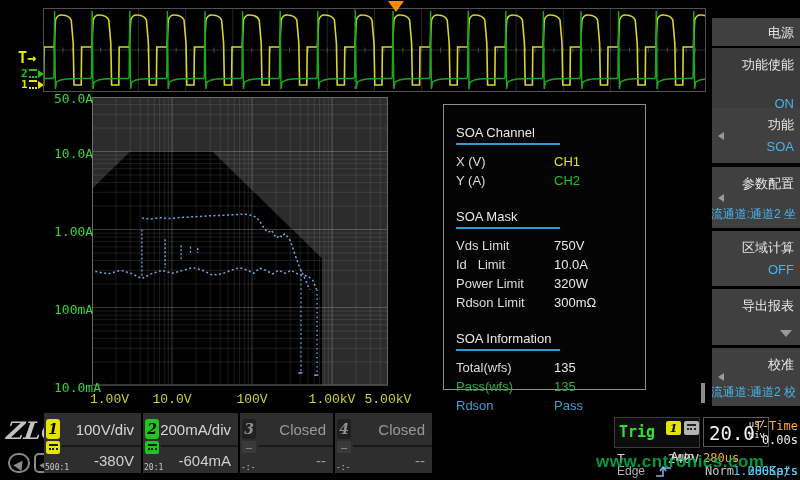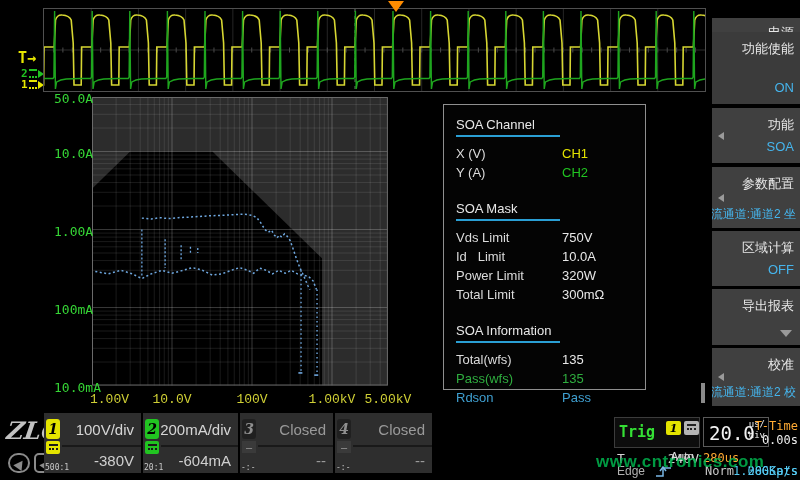--- a/index.html
+++ b/index.html
@@ -17,26 +17,26 @@
   .m-1{left:21px;top:79px;color:#e8e800;}
   .dcmini{width:8px;height:5px;border-top:2px solid;border-bottom:2px dotted;display:inline-block;}
   .tri-r{width:0;height:0;border-top:4px solid transparent;border-bottom:4px solid transparent;border-left:6px solid;display:inline-block;}
   
   .soa{position:absolute;left:92px;top:97px;}
   .axis-label{position:absolute;font-family:"DejaVu Sans Mono",monospace;font-size:13px;line-height:1;pointer-events:none;}
   .ylab{color:#35d435;text-align:right;width:34px;}
   .xlab{color:#cfcf35;font-family:Liberation Mono, monospace;}
   
   .info-panel{position:absolute;left:443px;top:104px;width:203px;height:286px;background:#040404;
-              border:1px solid #8f8f8f;box-sizing:border-box;padding:9px 12px;font-size:13px;}
+              border:1px solid #8f8f8f;box-sizing:border-box;padding:17px 12px;font-size:13px;}
   .ip-title{color:#e8e8e8;padding:3px 0 3px;}
   .ip-underline{height:2px;background:#2a9fd4;width:104px;margin-bottom:7px;}
   .ip-row{display:flex;padding:2px 0;white-space:pre;}
   .ip-label{width:98px;color:#dcdcdc;}
-  .ip-value{color:#e8e8e8;margin-left:8px;}
+  .ip-value{color:#e8e8e8;}
   .c-ch1{color:#e4e400;} .c-ch2{color:#21c421;}
   .c-pass{color:#2fae3f;} .c-fail{color:#cc4444;} .c-result{color:#3f9fd0;}
   .ip-gap{height:16px;}
   
   .sb-item{position:absolute;left:712px;width:88px;background:#404040;box-sizing:border-box;
            font-size:13px;color:#e8e8e8;overflow:hidden;}
   .sb-title{position:absolute;right:6px;top:8px;white-space:nowrap;}
   .sb-value{position:absolute;right:6px;bottom:9px;color:#45b4ec;white-space:nowrap;}
   .sb-sub{position:absolute;right:4px;bottom:5px;width:220px;text-align:right;color:#45b4ec;font-size:12px;white-space:nowrap;}
   .sb-arrow{position:absolute;left:6px;top:50%;margin-top:-4px;width:0;height:0;
@@ -296,33 +296,33 @@
     <div class="ip-title">SOA Channel</div>
     <div class="ip-underline"></div>
     <div class="ip-row"><span class="ip-label">X (V)</span><span class="ip-value c-ch1">CH1</span></div>
     <div class="ip-row"><span class="ip-label">Y (A)</span><span class="ip-value c-ch2">CH2</span></div>
     <div class="ip-gap"></div>
     <div class="ip-title">SOA Mask</div>
     <div class="ip-underline"></div>
     <div class="ip-row"><span class="ip-label">Vds Limit</span><span class="ip-value">750V</span></div>
     <div class="ip-row"><span class="ip-label">Id   Limit</span><span class="ip-value">10.0A</span></div>
     <div class="ip-row"><span class="ip-label">Power Limit</span><span class="ip-value">320W</span></div>
-    <div class="ip-row"><span class="ip-label">Total Limit</span><span class="ip-value">300mΩ</span></div>
+    <div class="ip-row"><span class="ip-label">Rdson Limit</span><span class="ip-value">300mΩ</span></div>
     <div class="ip-gap"></div>
     <div class="ip-title">SOA Information</div>
     <div class="ip-underline"></div>
     <div class="ip-row"><span class="ip-label">Total(wfs)</span><span class="ip-value">135</span></div>
     <div class="ip-row c-pass"><span class="ip-label c-pass">Pass(wfs)</span><span class="ip-value c-pass">135</span></div>
     <div class="ip-row c-result"><span class="ip-label c-result">Rdson</span><span class="ip-value c-result">Pass</span></div>
   </div>
 
   <div class="sb-item" style="top:18px;height:28px;">
     <span class="sb-title" style="top:6px;">电源</span>
   </div>
-  <div class="sb-item sb-active" style="top:32px;height:72px;text-align:center;">
+  <div class="sb-item sb-active" style="top:48px;height:72px;text-align:center;">
     <span class="sb-title">功能使能</span>
     <span class="sb-value">ON</span>
   </div>
   <div class="sb-item" style="top:108px;height:55px;">
     <span class="sb-arrow"></span>
     <span class="sb-title">功能</span>
     <span class="sb-value">SOA</span>
   </div>
   <div class="sb-item" style="top:167px;height:61px;">
     <span class="sb-arrow"></span>

